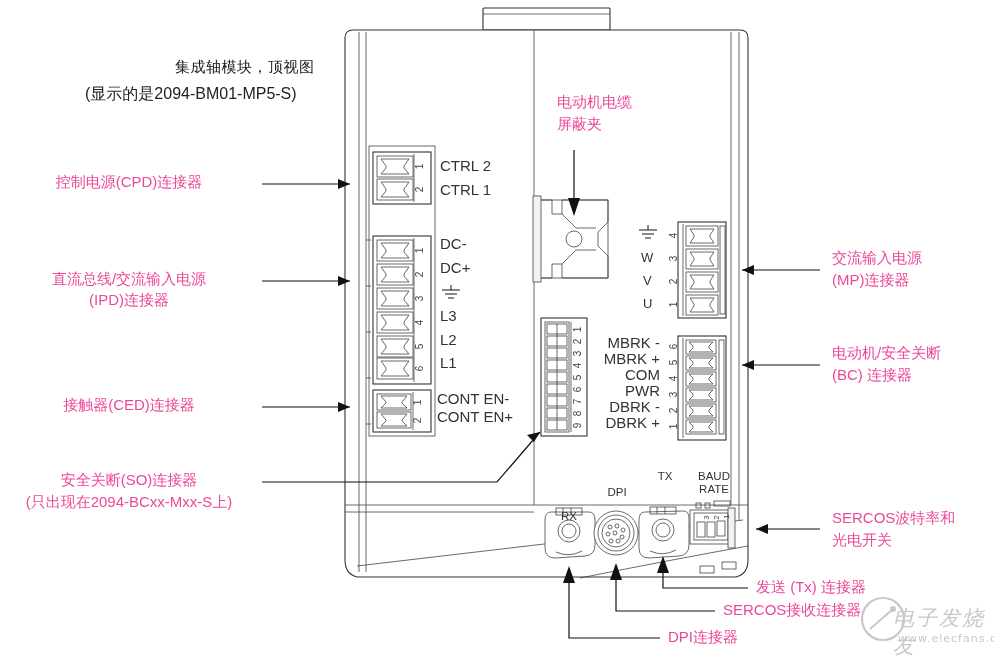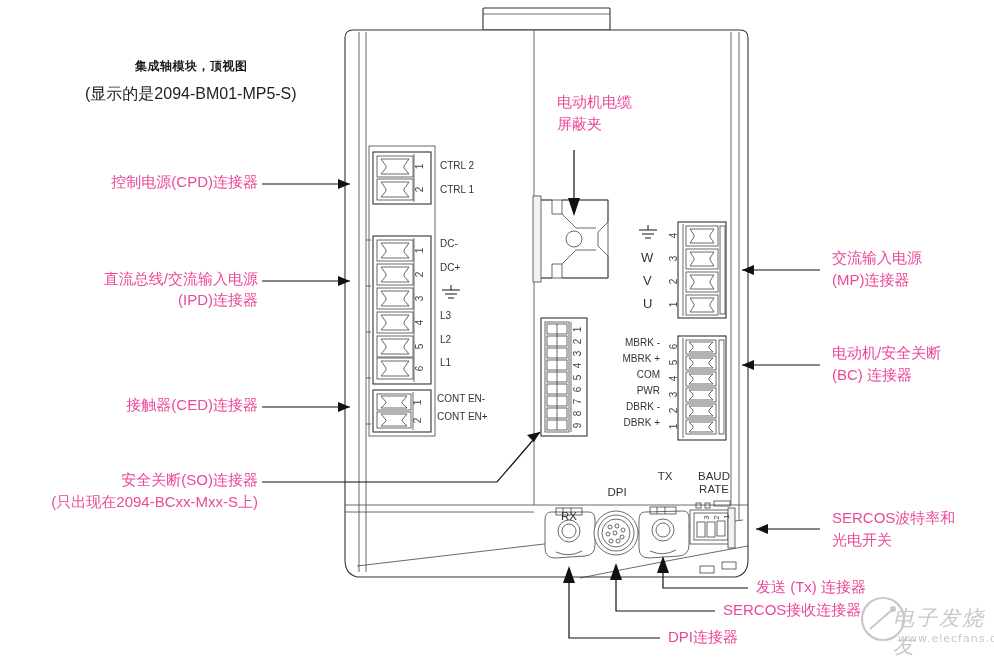--- a/index.html
+++ b/index.html
@@ -7,31 +7,32 @@
   body{
     width:994px;height:658px;position:relative;overflow:hidden;
     font-family:"Liberation Sans","DejaVu Sans",sans-serif;
     color:#1a1a1a;
   }
   #root{position:absolute;left:0;top:0;width:994px;height:658px;}
   .abs{position:absolute;}
 
   
   .title{
-    font-size:12px;font-weight:bold;white-space:nowrap;
+    font-size:15px;font-weight:normal;white-space:nowrap;
     letter-spacing:.5px;
+    margin-left:40px;
   }
   .subtitle{font-size:16px;white-space:nowrap;color:#222;}
   .lbl{font-size:15px;line-height:20px;color:#ec4899;}
-  .lbl.r{text-align:right;}
+  .lbl.r{text-align:center;}
   .lbl.l{text-align:left;}
   .nowrap{white-space:nowrap;}
 
   
-  .pin-txt{font-size:10px;line-height:12px;color:#333;white-space:nowrap;}
+  .pin-txt{font-size:15px;line-height:12px;color:#333;white-space:nowrap;}
   .pin-num{
     font-size:10px;color:#444;
     transform:rotate(-90deg);transform-origin:center center;
     width:14px;text-align:center;
   }
   .port-txt{font-size:11.5px;color:#333;white-space:nowrap;text-align:center;}
 
   
   svg{position:absolute;left:0;top:0;overflow:visible;}
   .ln{stroke:#111;stroke-width:1;fill:none;}

